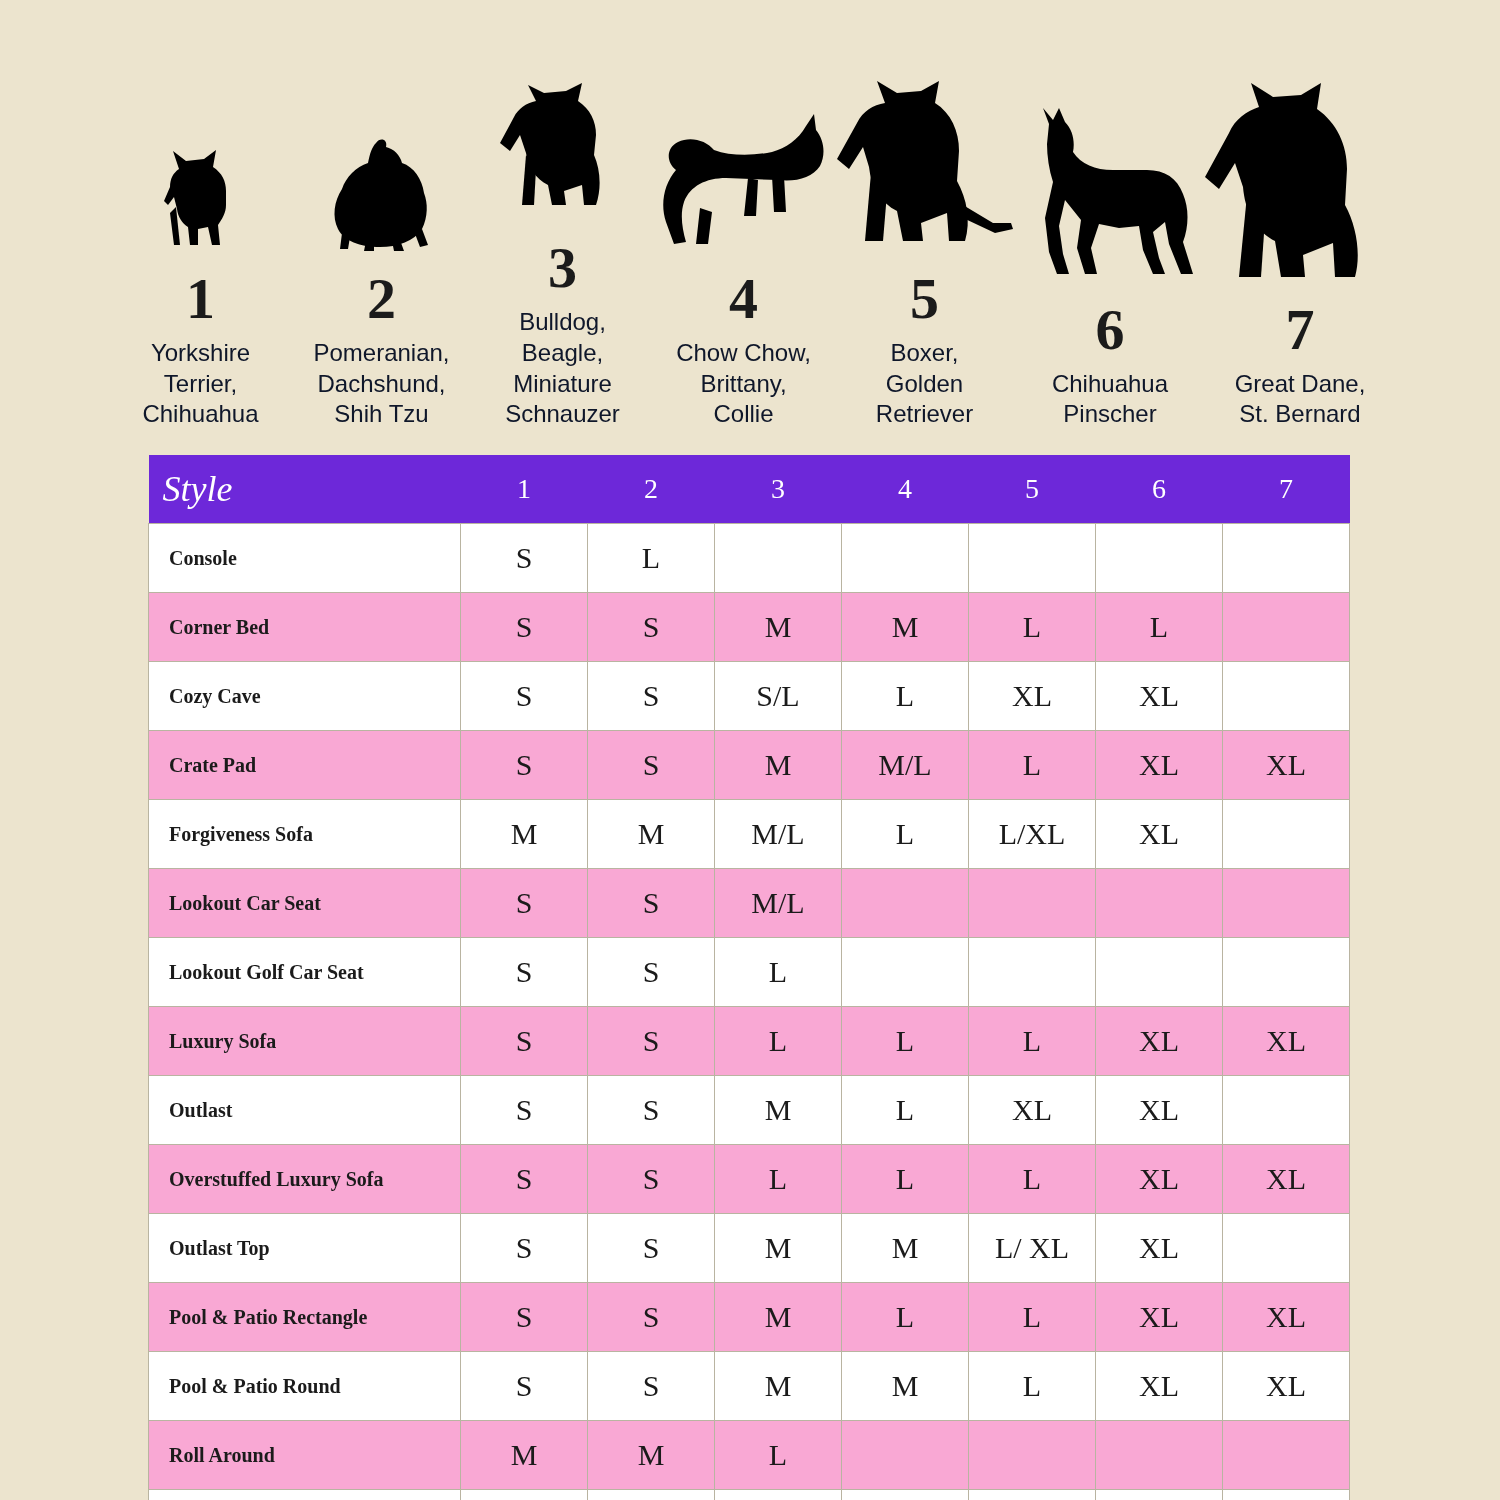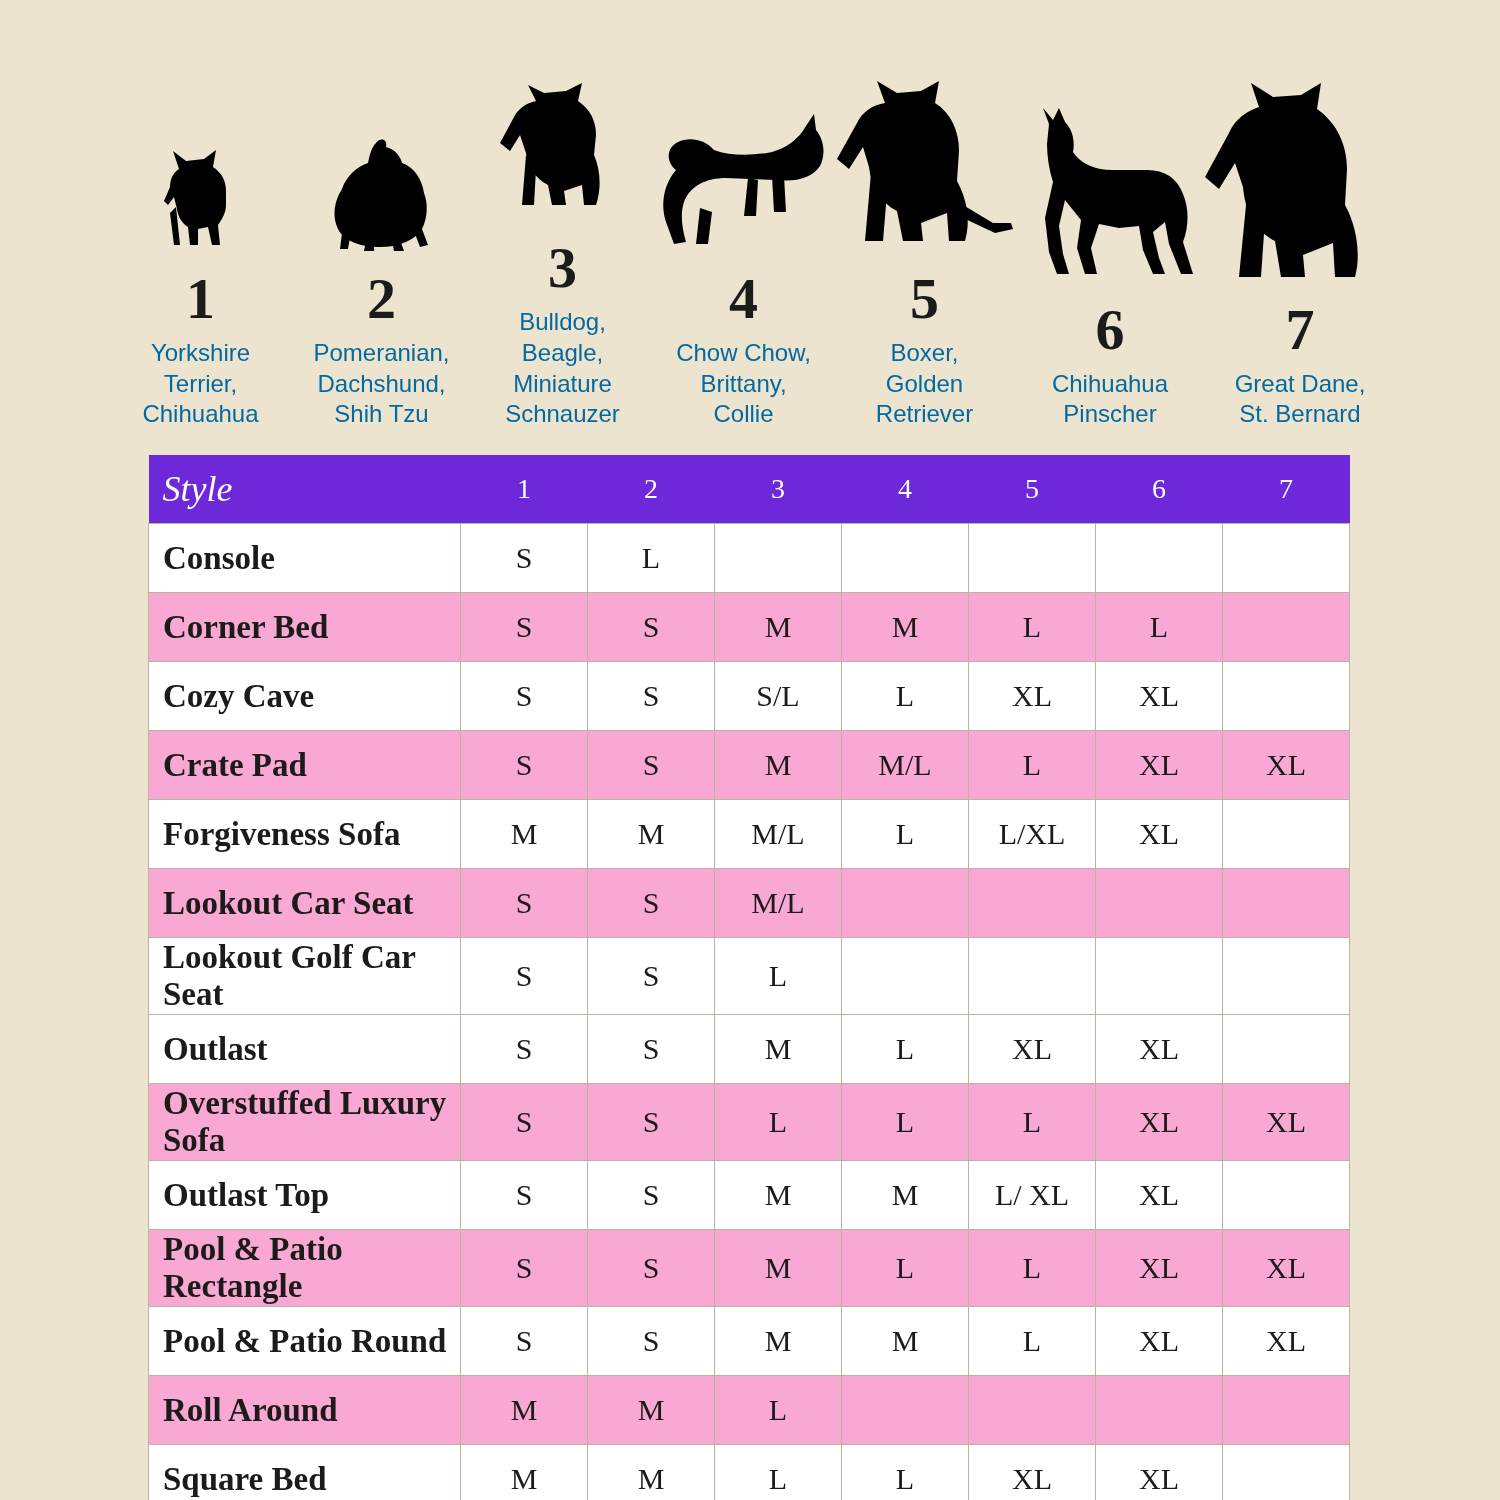--- a/index.html
+++ b/index.html
@@ -52,21 +52,21 @@
     font-weight: bold;
     font-size: 58px;
     color: #1b1b1b;
     line-height: 1;
     margin-top: 18px;
     margin-bottom: 10px;
   }
   .size-breeds {
     font-family: "Liberation Sans", sans-serif;
     font-size: 24px;
-    color: #0369a1;
+    color: #0f172a;
     text-align: center;
     line-height: 1.28;
     width: 100%;
     white-space: pre-line;
   }
 
   
   .table-wrap {
     position: absolute;
     left: 148px;
@@ -101,23 +101,23 @@
     font-size: 28px;
   }
   table.sizes td {
     height: 66px;
     border: 1px solid #b9b4a1;
     vertical-align: middle;
   }
   table.sizes td.style-name {
     font-family: "Liberation Serif", serif;
     font-weight: bold;
-    font-size: 33px;
+    font-size: 20px;
     color: #1b1b1b;
-    padding-left: 14px;
+    padding-left: 20px;
     text-align: left;
     margin-left: 46px;
   }
   table.sizes td.val {
     font-family: "Liberation Serif", serif;
     font-size: 30px;
     color: #1b1b1b;
     text-align: center;
   }
   tr.row-odd td { background: #ffffff; }
@@ -310,20 +310,30 @@
           <tr class="row-odd">
             <td class="style-name">Lookout Golf Car Seat</td>
             <td class="val">S</td>
             <td class="val">S</td>
             <td class="val">L</td>
             <td class="val"></td>
             <td class="val"></td>
             <td class="val"></td>
             <td class="val"></td>
           </tr>
+          <tr class="row-even">
+            <td class="style-name">Luxury Sofa</td>
+            <td class="val">S</td>
+            <td class="val">S</td>
+            <td class="val">L</td>
+            <td class="val">L</td>
+            <td class="val">L</td>
+            <td class="val">XL</td>
+            <td class="val">XL</td>
+          </tr>
           <tr class="row-odd">
             <td class="style-name">Outlast</td>
             <td class="val">S</td>
             <td class="val">S</td>
             <td class="val">M</td>
             <td class="val">L</td>
             <td class="val">XL</td>
             <td class="val">XL</td>
             <td class="val"></td>
           </tr>

